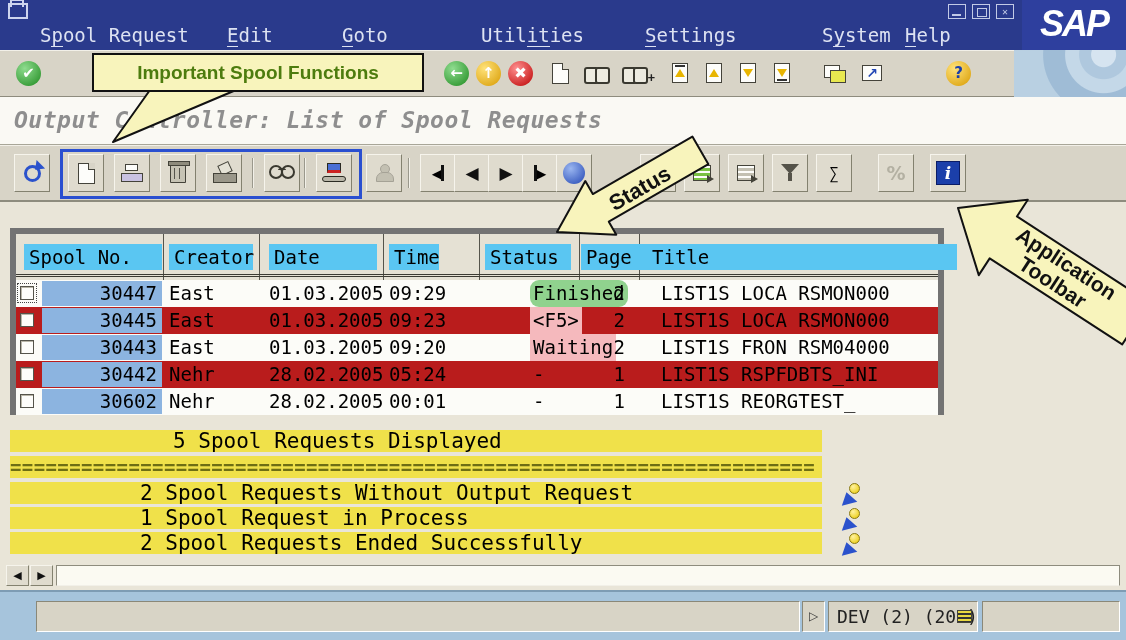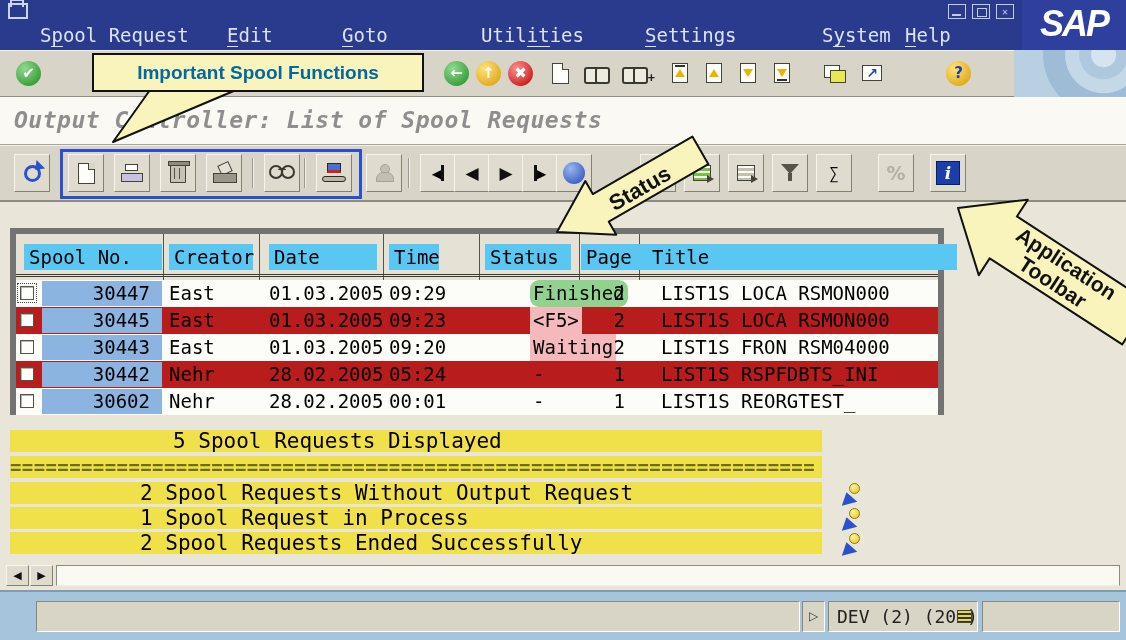--- a/index.html
+++ b/index.html
@@ -110,21 +110,21 @@
   .spool-table { left:10px; top:228px; width:934px; height:187px; background:#E5E1D4; border:6px solid #737373; }
   .vline { position:absolute; top:0; bottom:0; width:1px; background:#55544B; }
   .thead { position:absolute; left:0; top:0; width:100%; height:43px; border-bottom:3px double #3C3B33; }
   .hstrip { position:absolute; top:10px; height:26px; background:#5AC6F2; color:#000; font-size:19px; line-height:26px; padding-left:5px; white-space:pre; }
   .trows { position:absolute; left:0; top:46px; width:100%; }
   .trow { position:relative; width:100%; height:27px; background:#FCFCF8; }
   .trow.alt { background:#b91c1c; }
   .trow span { position:absolute; top:0; height:27px; line-height:27px; font-size:19px; color:#000; white-space:pre; }
   .cb { position:absolute; left:4px; top:6px; width:14px; height:14px; background:#FDFDFA; border:1px solid #55544B; box-shadow:inset 1px 1px #B9B6A8; }
   .cb.focus { outline:1px dotted #444; outline-offset:2px; }
-  .c-spool  { left:26px;  width:120px; text-align:right; background:#8CB4E0; padding-right:12px; margin-top:1px; height:25px !important; line-height:25px !important; }
+  .c-spool  { left:26px;  width:120px; text-align:right; background:#8CB4E0; padding-right:5px; margin-top:1px; height:25px !important; line-height:25px !important; }
   .c-creator{ left:153px; width:88px; }
   .c-date   { left:253px; width:126px; }
   .c-time   { left:373px; width:90px; }
   .c-status { left:467px; width:94px; text-align:center; }
   .c-page   { left:565px; width:50px; text-align:right; padding-right:6px; }
   .c-title  { left:645px; width:286px; }
   .hl { padding:0 3px; }
   .hl.success { background:#90D28E;border-radius:9px; }
   .hl.error { background:#F5B9BD; }
 
@@ -144,21 +144,21 @@
   .statusbar { left:0; top:590px; width:1126px; height:50px; background:#A6C4DC; border-top:2px solid #7E9CB4; }
   .sb-panel { position:absolute; top:9px; height:31px; background:#D8D4C6; border:1px solid; border-color:#8A8878 #FFFFFF #FFFFFF #8A8878; }
   .sb-msg { left:36px; width:764px; }
   .sb-expand { left:802px; width:23px; text-align:center; line-height:29px; font-size:12px; color:#333; font-family:"DejaVu Sans", sans-serif; }
   .sb-sys { left:828px; width:150px; font-size:18px; line-height:29px; color:#222; padding-left:8px; white-space:pre; }
   .sb-empty { left:982px; width:138px; }
   .i-devlist { position:absolute; right:5px; top:8px; width:15px; height:13px; border:1px solid #44433A; background:repeating-linear-gradient(#E8D840 0 2px, #333 2px 4px); }
 
   
   .callout-svg { left:0; top:0; width:1126px; height:640px; z-index:60; pointer-events:none; }
-  .callout1-text { left:93px; top:54px; width:330px; height:38px; z-index:61; color:#0369a1; pointer-events:none;
+  .callout1-text { left:93px; top:54px; width:330px; height:38px; z-index:61; color:#4d7c0f; pointer-events:none;
                    font-family:"Liberation Sans", sans-serif; font-weight:bold; font-size:19px; text-align:center; line-height:37px; }
 </style>
 </head>
 <body>
 
 <div class="abs titlebar">
   <div class="abs winmenu-icon"></div>
   <div class="abs win-controls">
     <div class="win-btn min"></div>
     <div class="win-btn res"></div>

